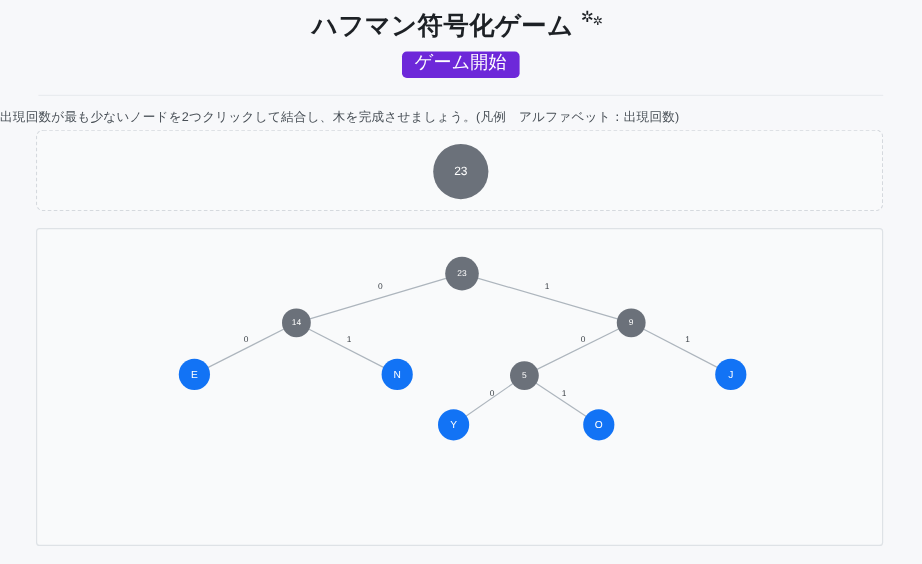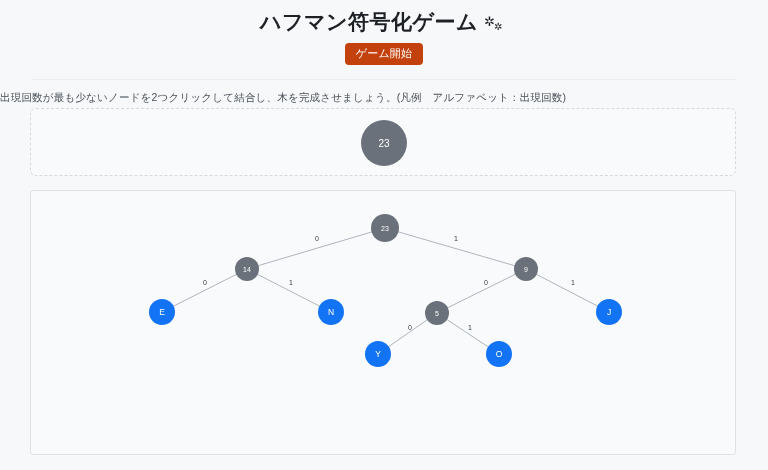--- a/index.html
+++ b/index.html
@@ -17,21 +17,21 @@
   }
 
   
   .header {
     width: 768px;
     padding-top: 6px;
     text-align: center;
   }
   .title-row {
     display: flex;
-    align-items: flex-end;
+    align-items: flex-start;
     justify-content: center;
     gap: 6px;
     height: 32px;
   }
   .page-title {
     font-size: 21px;
     font-weight: 700;
     letter-spacing: 0.5px;
     color: #1d2125;
     line-height: 32px;
@@ -57,25 +57,25 @@
     font-size: 10px;
     line-height: 10px;
     color: #1d2125;
   }
   .start-row {
     margin-top: 5px;
     height: 24px;
   }
   .start-button {
     display: inline-block;
-    background: #c2410c;
+    background: #6d28d9;
     color: #ffffff;
     border: none;
     border-radius: 4px;
-    font-size: 11px;
+    font-size: 15px;
     font-family: Liberation Serif, serif;
     padding: 5px 11px 6px 11px;
     line-height: 11px;
     cursor: pointer;
     letter-spacing: 0.2px;
   }
   .header-divider {
     margin: 12px auto 0 auto;
     width: 704px;
     height: 1px;

